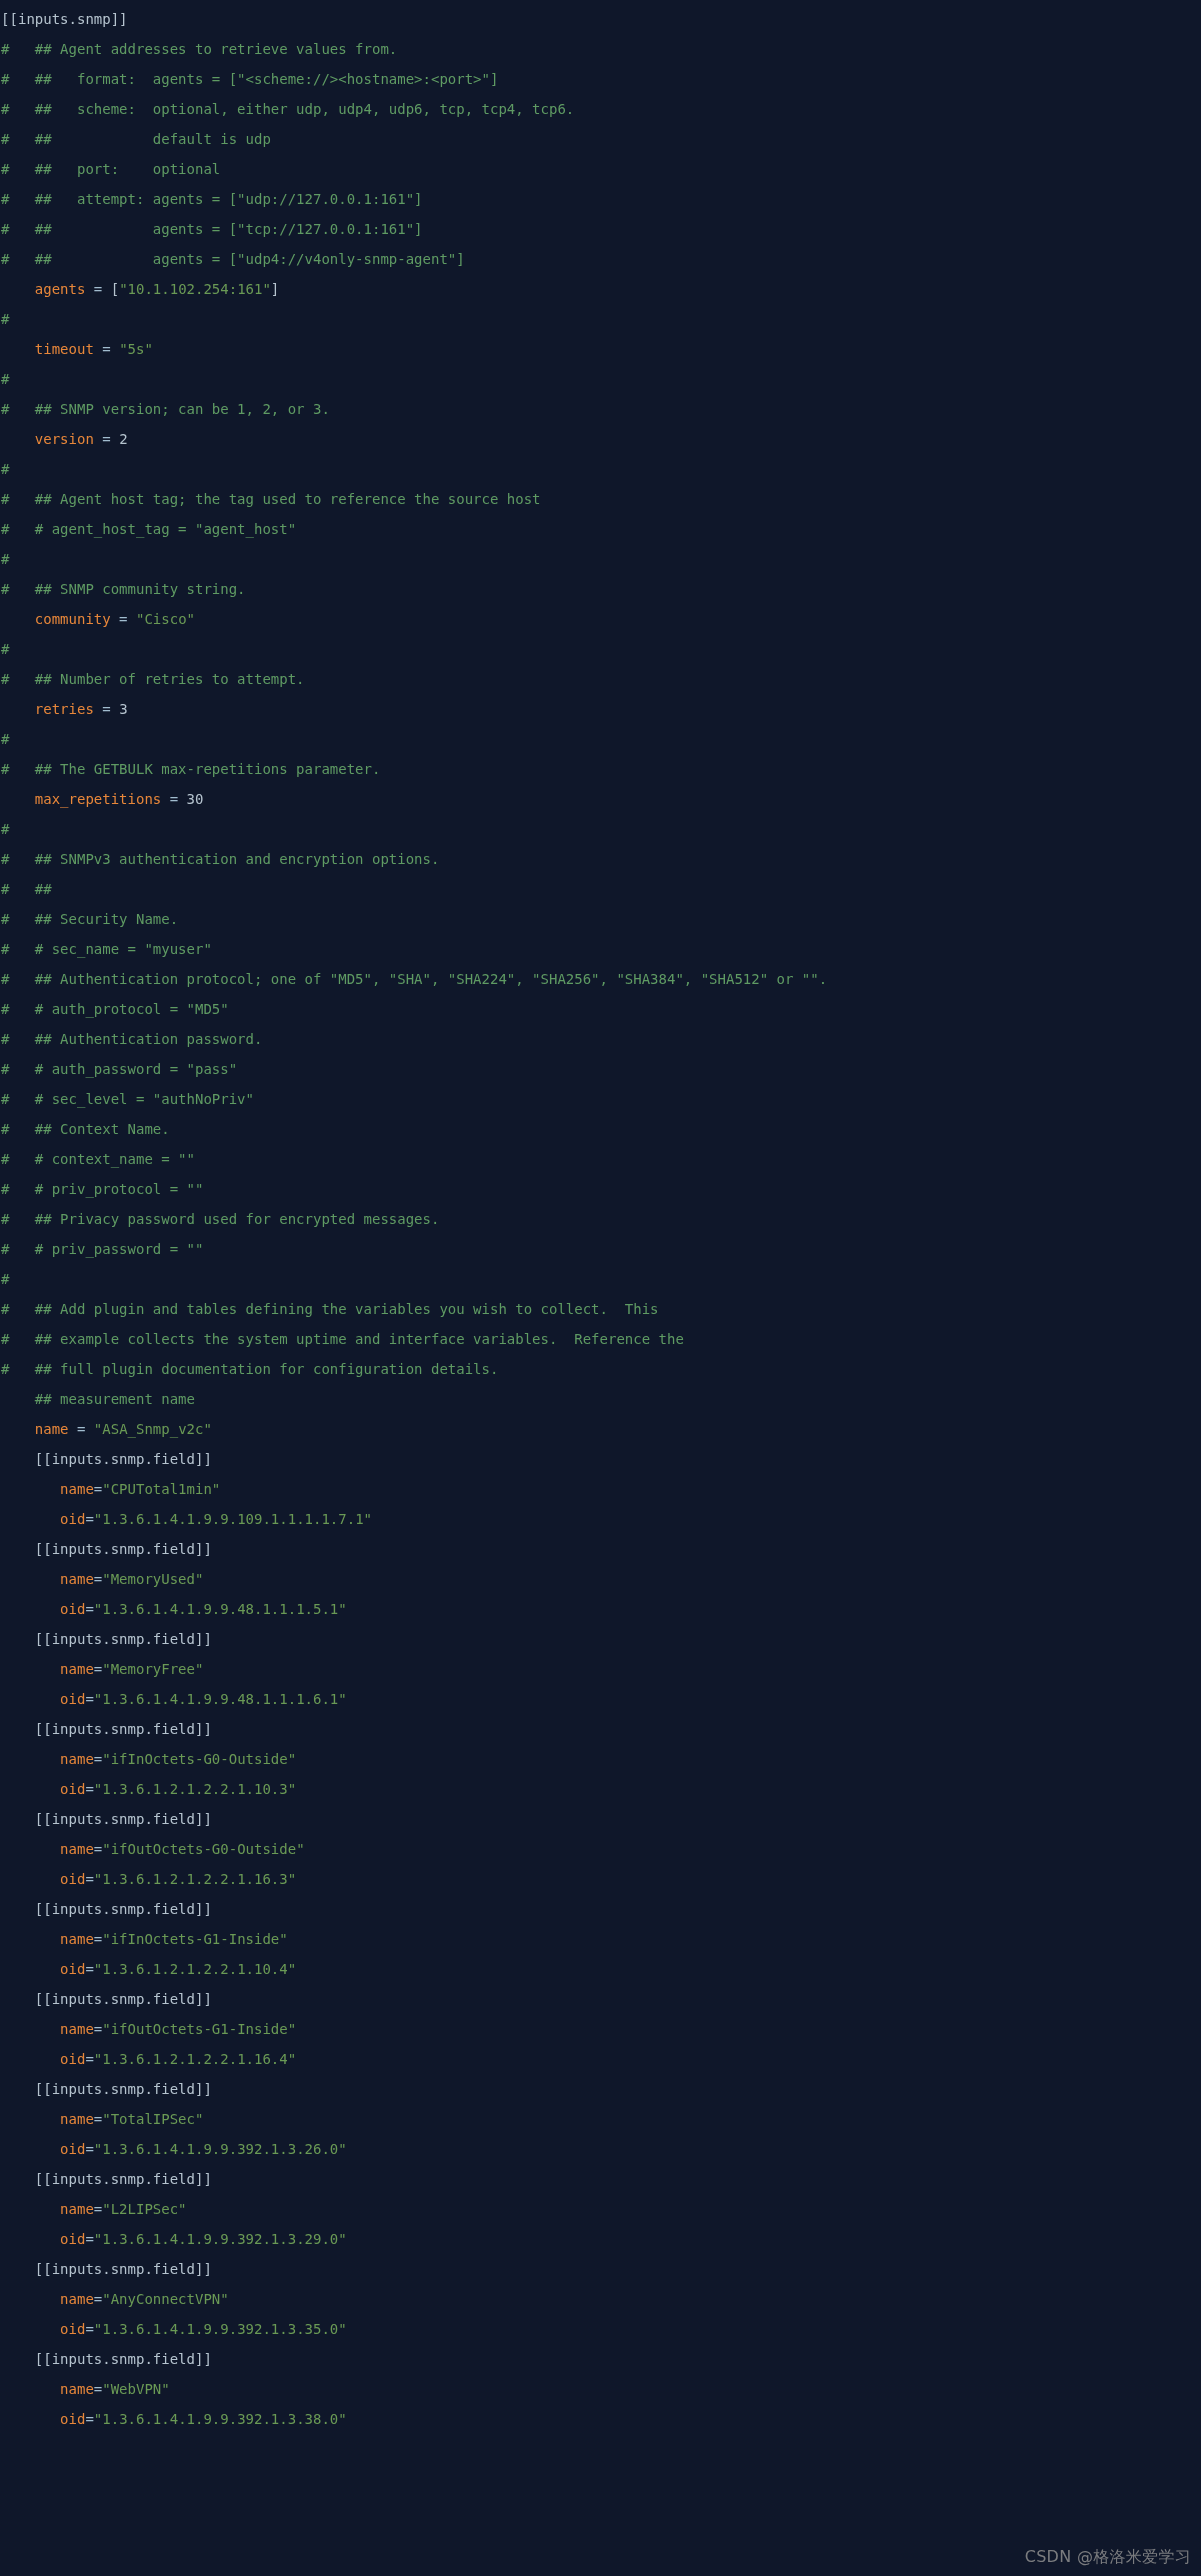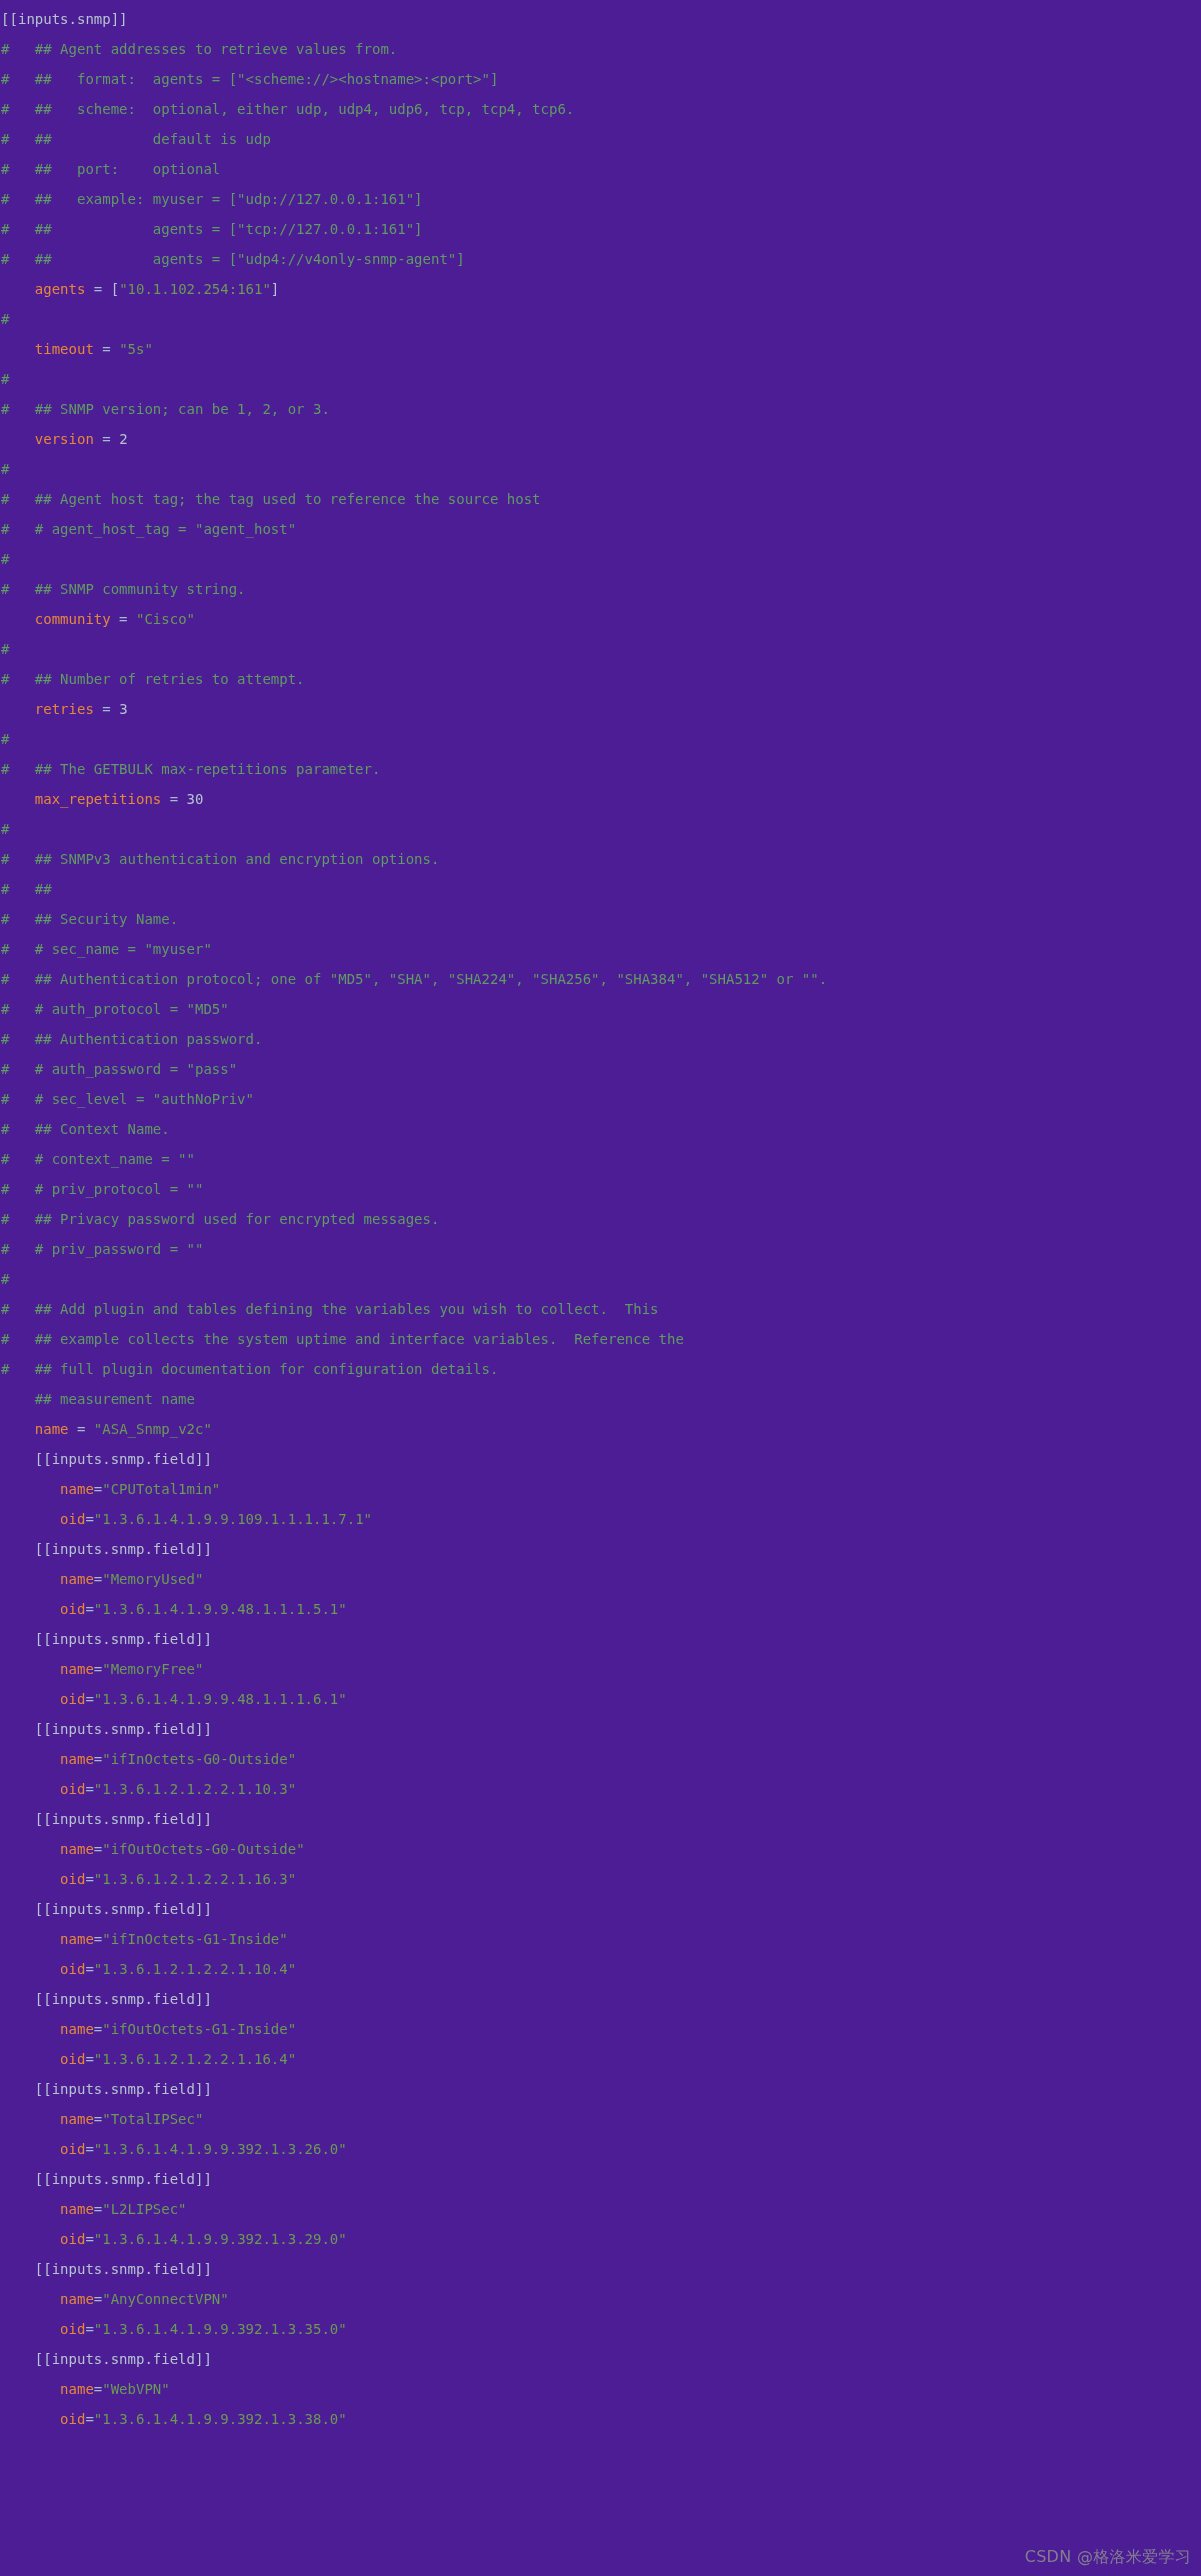--- a/index.html
+++ b/index.html
@@ -11,21 +11,21 @@
   body {
     width: 1201px;
     height: 2576px;
     overflow: hidden;
     position: relative;
     font-family: "DejaVu Sans Mono", monospace;
   }
   #editor {
     position: absolute;
     inset: 0;
-    background: #4c1d95;
+    background: #0f172a;
     padding: 4.4px 0 0 0;
     box-sizing: border-box;
   }
   .code-line {
     height: 30px;
     line-height: 30px;
     font-size: 14px;
     letter-spacing: 0px;
     white-space: pre;
     padding-left: 1.1px;
@@ -54,21 +54,21 @@
 <body>
 
 <div id="editor">
   <div id="code-body">
       <div class="code-line"><span class="tok c-table">[[inputs.snmp]]</span></div>
       <div class="code-line"><span class="tok c-comment">#   ## Agent addresses to retrieve values from.</span></div>
       <div class="code-line"><span class="tok c-comment">#   ##   format:  agents = ["&lt;scheme://&gt;&lt;hostname&gt;:&lt;port&gt;"]</span></div>
       <div class="code-line"><span class="tok c-comment">#   ##   scheme:  optional, either udp, udp4, udp6, tcp, tcp4, tcp6.</span></div>
       <div class="code-line"><span class="tok c-comment">#   ##            default is udp</span></div>
       <div class="code-line"><span class="tok c-comment">#   ##   port:    optional</span></div>
-      <div class="code-line"><span class="tok c-comment">#   ##   example: myuser = ["udp://127.0.0.1:161"]</span></div>
+      <div class="code-line"><span class="tok c-comment">#   ##   attempt: agents = ["udp://127.0.0.1:161"]</span></div>
       <div class="code-line"><span class="tok c-comment">#   ##            agents = ["tcp://127.0.0.1:161"]</span></div>
       <div class="code-line"><span class="tok c-comment">#   ##            agents = ["udp4://v4only-snmp-agent"]</span></div>
       <div class="code-line"><span class="tok c-punct">    </span><span class="tok c-key">agents</span><span class="tok c-punct"> </span><span class="tok c-eq">=</span><span class="tok c-punct"> </span><span class="tok c-punct">[</span><span class="tok c-string">"10.1.102.254:161"</span><span class="tok c-punct">]</span></div>
       <div class="code-line"><span class="tok c-comment">#</span></div>
       <div class="code-line"><span class="tok c-punct">    </span><span class="tok c-key">timeout</span><span class="tok c-punct"> </span><span class="tok c-eq">=</span><span class="tok c-punct"> </span><span class="tok c-string">"5s"</span></div>
       <div class="code-line"><span class="tok c-comment">#</span></div>
       <div class="code-line"><span class="tok c-comment">#   ## SNMP version; can be 1, 2, or 3.</span></div>
       <div class="code-line"><span class="tok c-punct">    </span><span class="tok c-key">version</span><span class="tok c-punct"> </span><span class="tok c-eq">=</span><span class="tok c-punct"> </span><span class="tok c-num">2</span></div>
       <div class="code-line"><span class="tok c-comment">#</span></div>
       <div class="code-line"><span class="tok c-comment">#   ## Agent host tag; the tag used to reference the source host</span></div>

